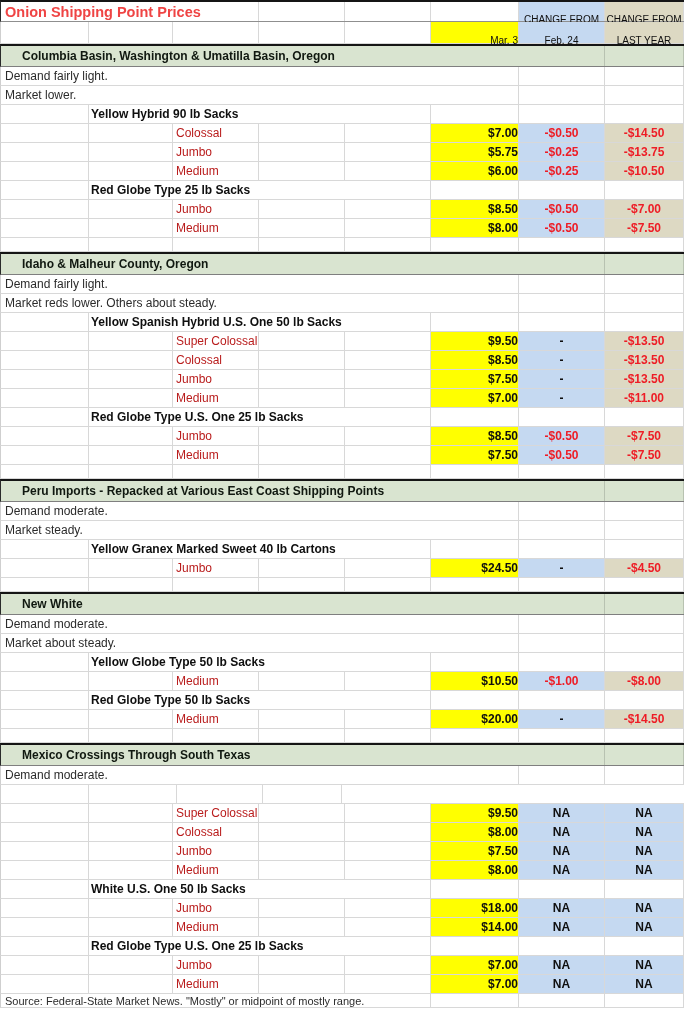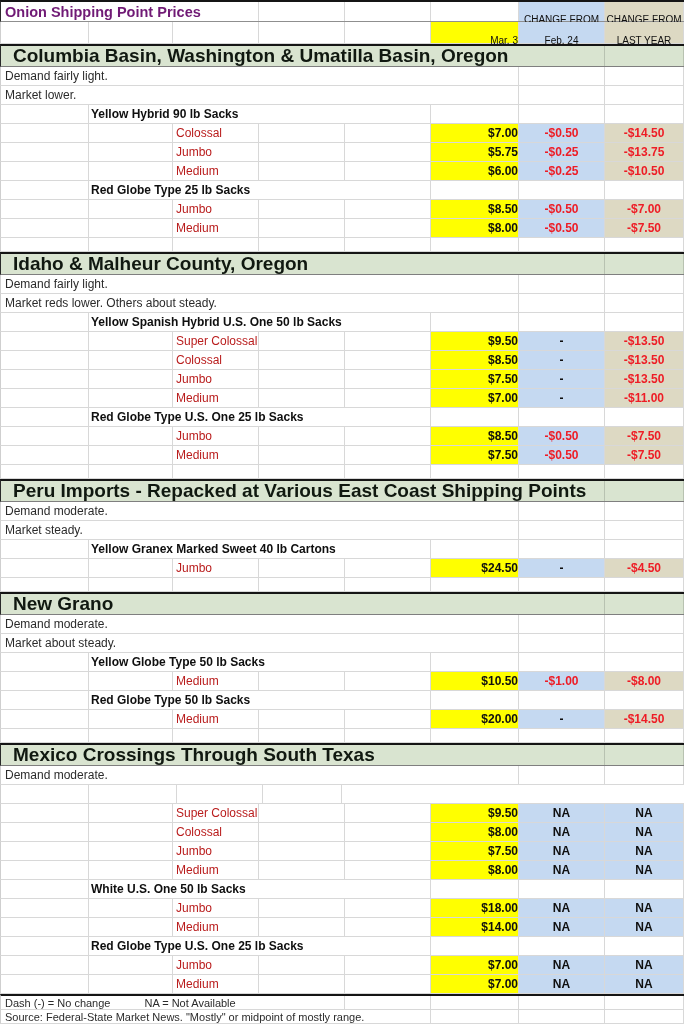--- a/index.html
+++ b/index.html
@@ -14,26 +14,26 @@
   .cell{height:100%;display:flex;align-items:center;border-right:1px solid #d8d8d8;overflow:visible;white-space:nowrap;}
   
   .ca{width:88px}.cb{width:84px}.cc{width:86px}.cd{width:86px}.ce{width:86px}
   .cf{width:88px}.cg{width:86px}.ch{width:79px}
   .cac{width:258px}.cad{width:344px}.cae{width:430px}.caf{width:518px}
   .cbe{width:342px}.cag{width:604px}
   .pad{padding-left:4px;}
   .center{justify-content:center;text-align:center;}
   
   .title-row{height:22px;border-top:2px solid #151515;border-bottom:1px solid #8f8f8f;border-left:1px solid #2a2a2a;}
-  .title-row .title{font-weight:bold;font-size:14.5px;color:#701a75;}
+  .title-row .title{font-weight:bold;font-size:14.5px;color:#ef4444;}
   .head2-row{height:22px;}
   .colhead{font-weight:normal;font-size:10px;color:#0f0f0f;margin-top:16px;}
   .green-row{height:23px;background:#d9e4d0;border-top:2px solid #151515;border-bottom:1px solid #7f7f7f;border-left:1px solid #2a2a2a;}
   .green-row .cell{border-right:1px solid rgba(0,0,0,0.15);background:#d9e4d0;}
-  .sec-title{font-weight:bold;font-size:19px;color:#101810;padding-left:12px;}
+  .sec-title{font-weight:bold;font-size:12px;color:#101810;padding-left:21px;}
   .note{font-size:12px;color:#2b2b2b;}
   .group-label{font-weight:bold;font-size:12px;color:#0f0f0f;padding-left:2px;}
   .size-label{font-size:12px;color:#b91c1c;padding-left:3px;}
   .val{font-weight:bold;font-size:12px;color:#0f0f0f;}
   .neg{color:#ee1c25;}
   .bg-yellow{background:#ffff00;justify-content:flex-end;}
   .bg-blue{background:#c5d9f1;}
   .bg-tan{background:#ddd9c3;}
   .spacer-row{height:14px;}
   .dash-row{height:16px;border-top:2px solid #151515;}
@@ -425,21 +425,21 @@
         <div class="cell cb"></div>
         <div class="cell cc"></div>
         <div class="cell cd"></div>
         <div class="cell ce"></div>
         <div class="cell cf"></div>
         <div class="cell cg"></div>
         <div class="cell ch"></div>
       </div>
       <div class="row green-row">
         <div class="cell cag">
-          <span class="sec-title">New Grano</span>
+          <span class="sec-title">New White</span>
         </div>
         <div class="cell ch"></div>
       </div>
       <div class="row ">
         <div class="cell caf pad">
           <span class="note">Demand moderate.</span>
         </div>
         <div class="cell cg"></div>
         <div class="cell ch"></div>
       </div>
@@ -690,32 +690,20 @@
         </div>
         <div class="cell cg center bg-blue">
           <span class="val">NA</span>
         </div>
         <div class="cell ch center bg-blue">
           <span class="val">NA</span>
         </div>
       </div>
     </div>
 
-  <div class="row dash-row">
-    <div class="cell cad pad">
-      <span class="footnote dash-flex">
-        <span>Dash (-) = No change</span>
-        <span>NA = Not Available</span>
-      </span>
-    </div>
-    <div class="cell ce"></div>
-    <div class="cell cf"></div>
-    <div class="cell cg"></div>
-    <div class="cell ch"></div>
-  </div>
 
   <div class="row source-row">
     <div class="cell cae pad">
         <span class="footnote">Source: Federal-State Market News. "Mostly" or midpoint of mostly range.</span>
       </div>
     <div class="cell cf"></div>
     <div class="cell cg"></div>
     <div class="cell ch"></div>
   </div>
 

